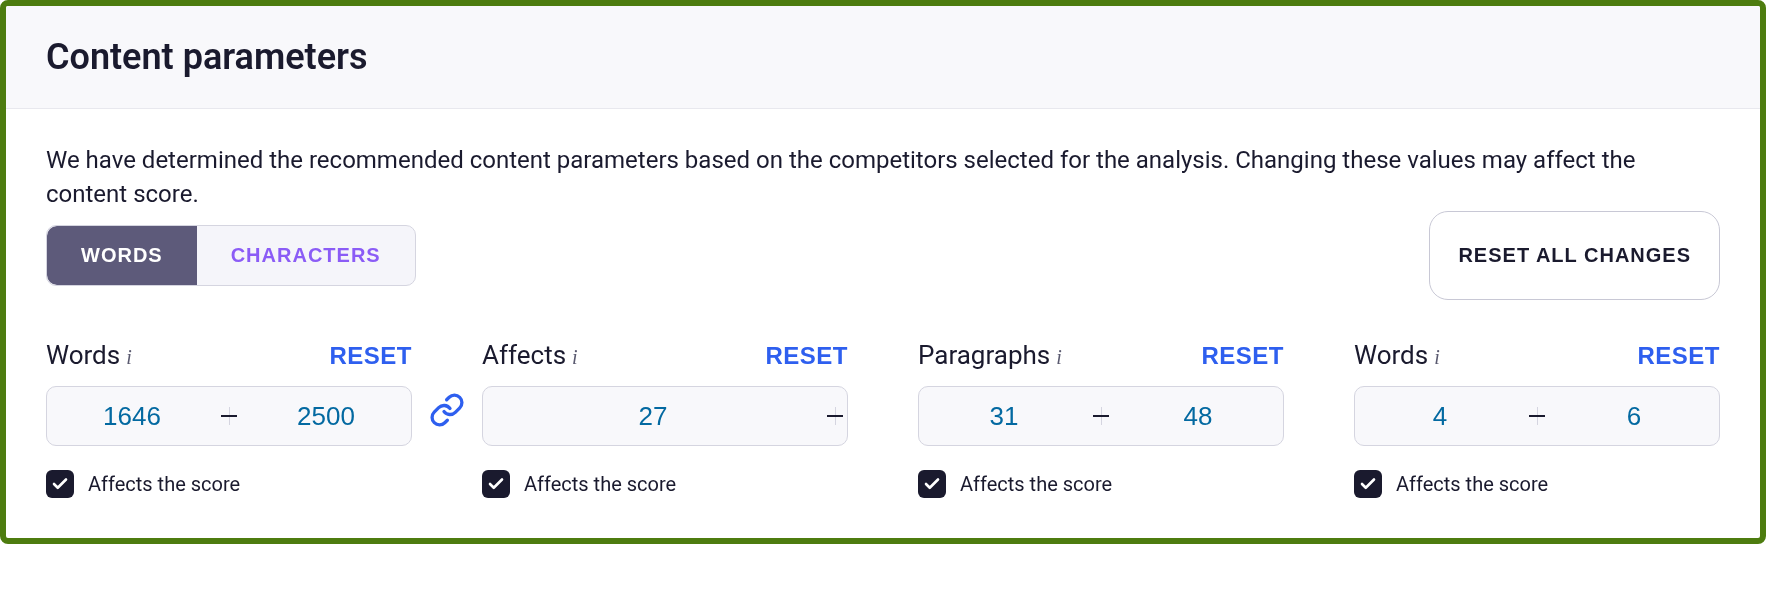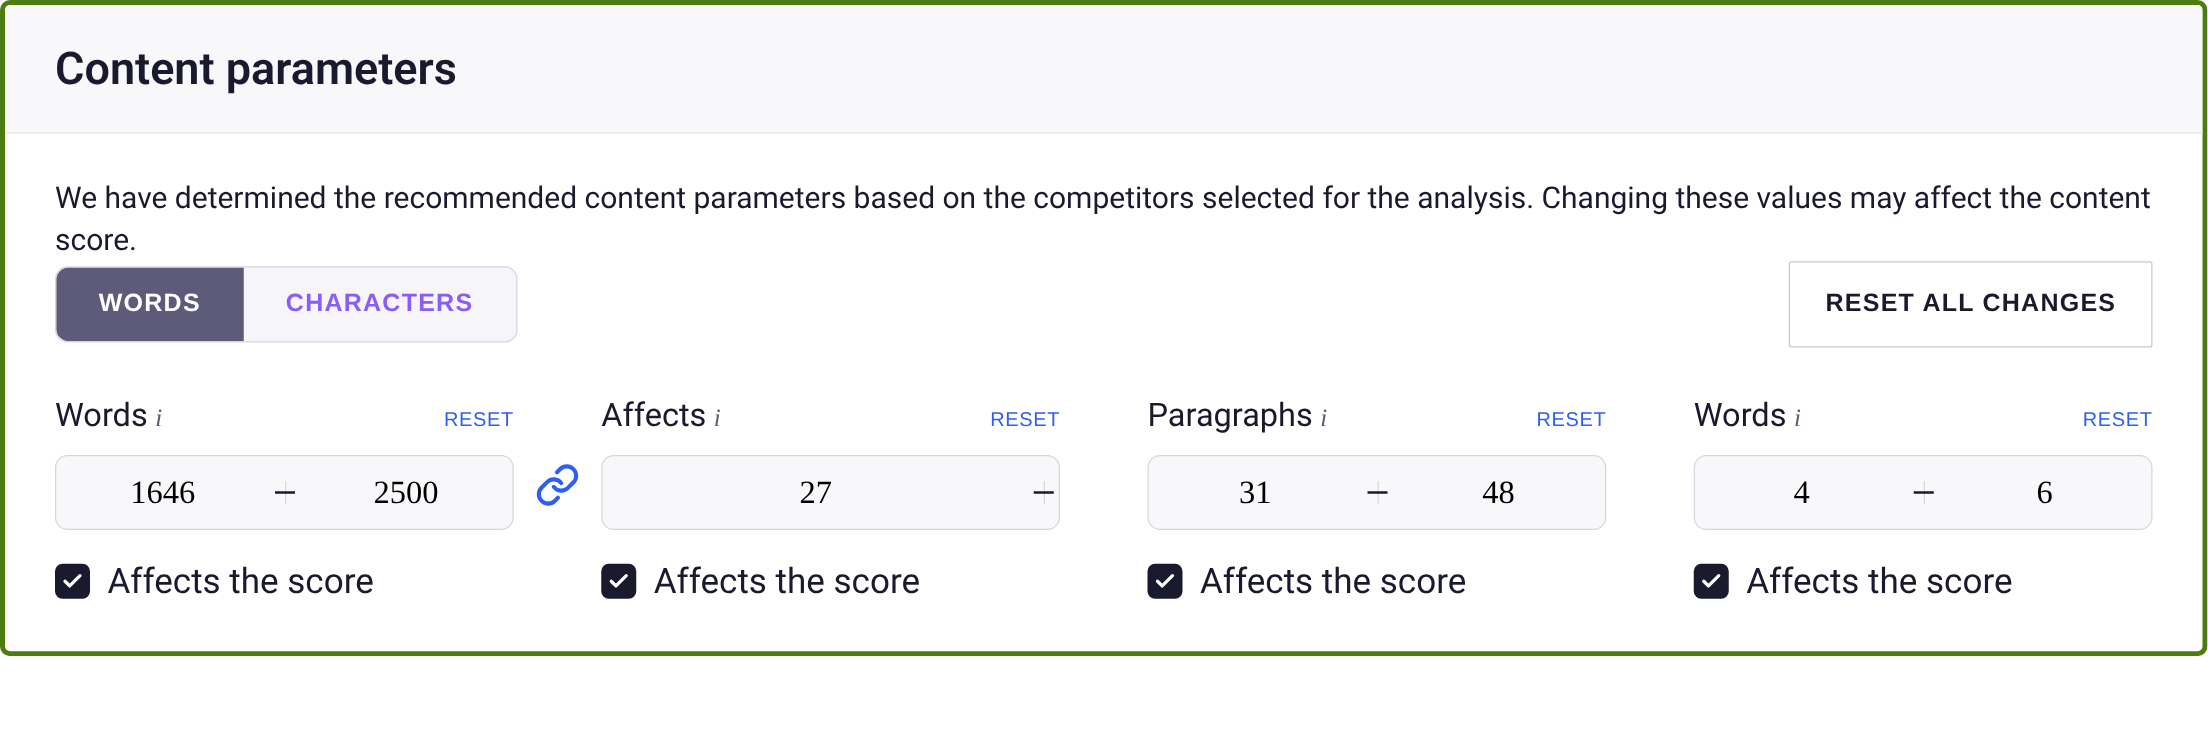--- a/index.html
+++ b/index.html
@@ -7,21 +7,21 @@
       margin: 0;
       padding: 0;
     }
     body {
       font-family: -apple-system, BlinkMacSystemFont, "Segoe UI", Roboto, "Helvetica Neue", Arial, sans-serif;
       background: #ffffff;
       color: #1a1a2e;
       width: 1766px;
     }
     .panel {
-      border: 4px solid #4d7c0f;
+      border: 6px solid #4d7c0f;
       border-radius: 8px;
       overflow: hidden;
     }
     .panel-header {
       background: #f8f8fb;
       padding: 30px 40px;
       border-bottom: 1px solid #e8e8ee;
     }
     .panel-title {
       font-size: 36px;
@@ -58,26 +58,26 @@
       background: transparent;
       cursor: pointer;
       color: #8b5cf6;
     }
     .toggle-btn.active {
       background: #5d5a7a;
       color: #ffffff;
       border-radius: 10px 0 0 10px;
     }
     .reset-all-btn {
-      padding: 22px 28px;
+      padding: 32px 28px;
       font-size: 20px;
       font-weight: 700;
       letter-spacing: 1px;
       border: 1.5px solid #c8c8d5;
-      border-radius: 2px;
+      border-radius: 19px;
       background: #ffffff;
       color: #1a1a2e;
       cursor: pointer;
     }
     .params-grid {
       display: flex;
       align-items: flex-start;
       gap: 0;
     }
     .param-block {
@@ -98,22 +98,22 @@
       gap: 6px;
     }
     .info-i {
       font-style: italic;
       font-family: Georgia, "Times New Roman", serif;
       font-size: 20px;
       color: #5a5a70;
       cursor: pointer;
     }
     .reset-link {
-      font-size: 16px;
-      font-weight: 400;
+      font-size: 24px;
+      font-weight: 700;
       letter-spacing: 0.5px;
       color: #2e5fef;
       cursor: pointer;
       border: none;
       background: none;
     }
     .range-box {
       display: flex;
       align-items: center;
       border: 1.5px solid #d5d5e0;
@@ -122,24 +122,24 @@
       height: 60px;
       position: relative;
       margin-bottom: 24px;
     }
     .range-input {
       flex: 1;
       border: none;
       background: transparent;
       text-align: center;
       font-size: 26px;
-      color: #000000;
+      color: #0369a1;
       outline: none;
       width: 50%;
-      font-family: Liberation Serif, serif;
+      font-family: Liberation Sans, sans-serif;
     }
     .range-sep {
       position: relative;
       width: 24px;
       display: flex;
       align-items: center;
       justify-content: center;
     }
     .range-sep::before {
       content: "";
@@ -187,21 +187,21 @@
       align-items: center;
       justify-content: center;
       cursor: pointer;
       flex-shrink: 0;
     }
     .checkbox svg {
       width: 18px;
       height: 18px;
     }
     .checkbox-label {
-      font-size: 28px;
+      font-size: 20px;
       color: #1a1a2e;
     }
   </style>
 </head>
 <body>
 
 <div class="panel">
   <div class="panel-header">
     <h1 class="panel-title">Content parameters</h1>
   </div>

